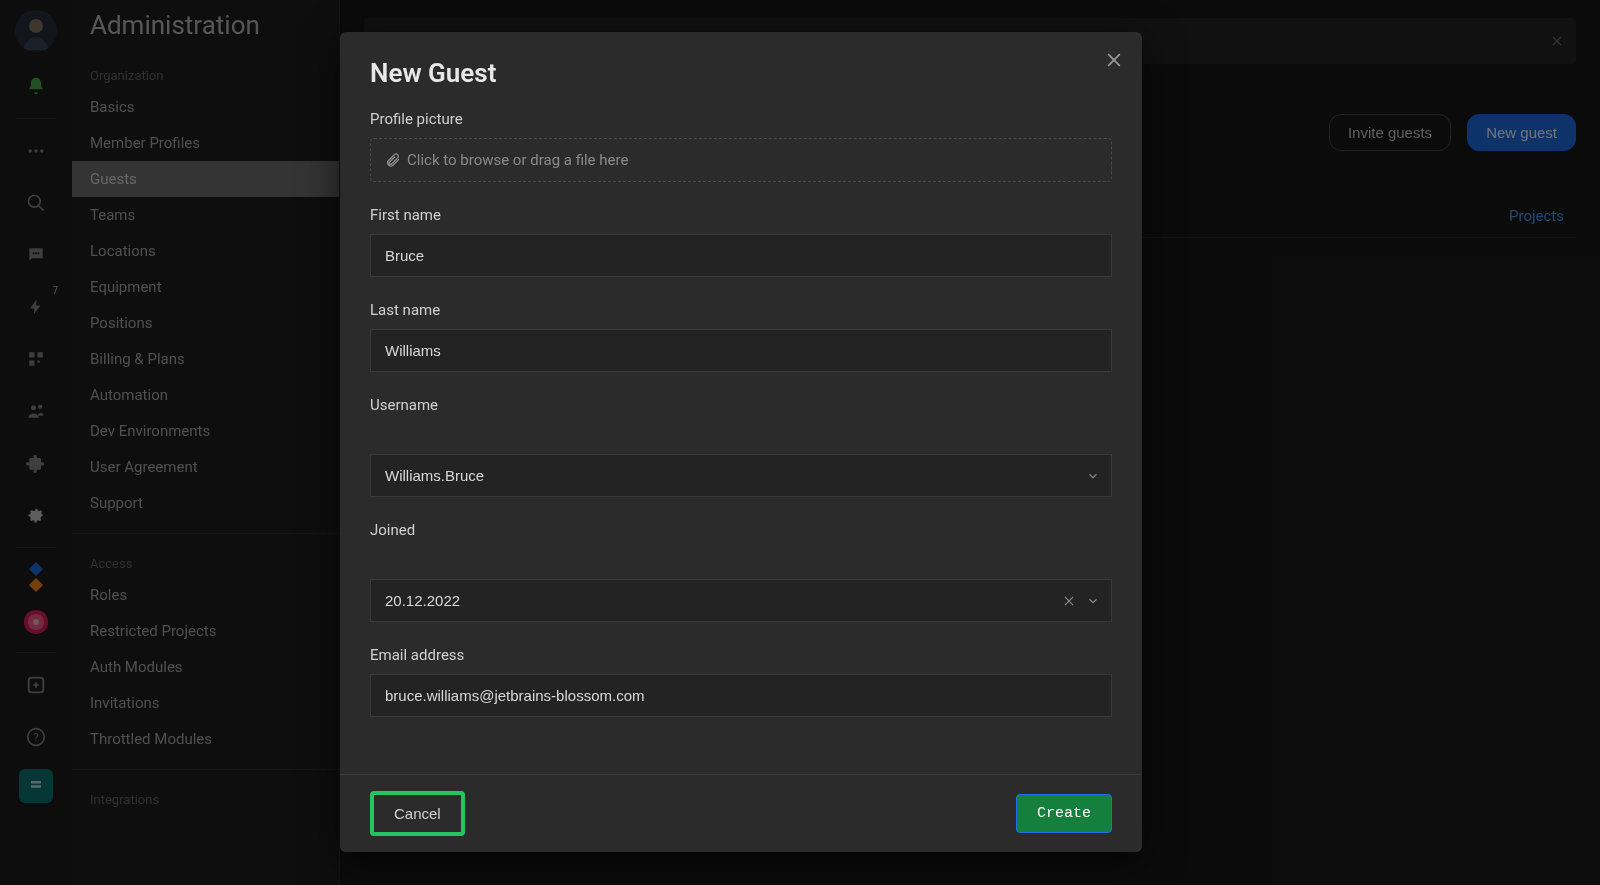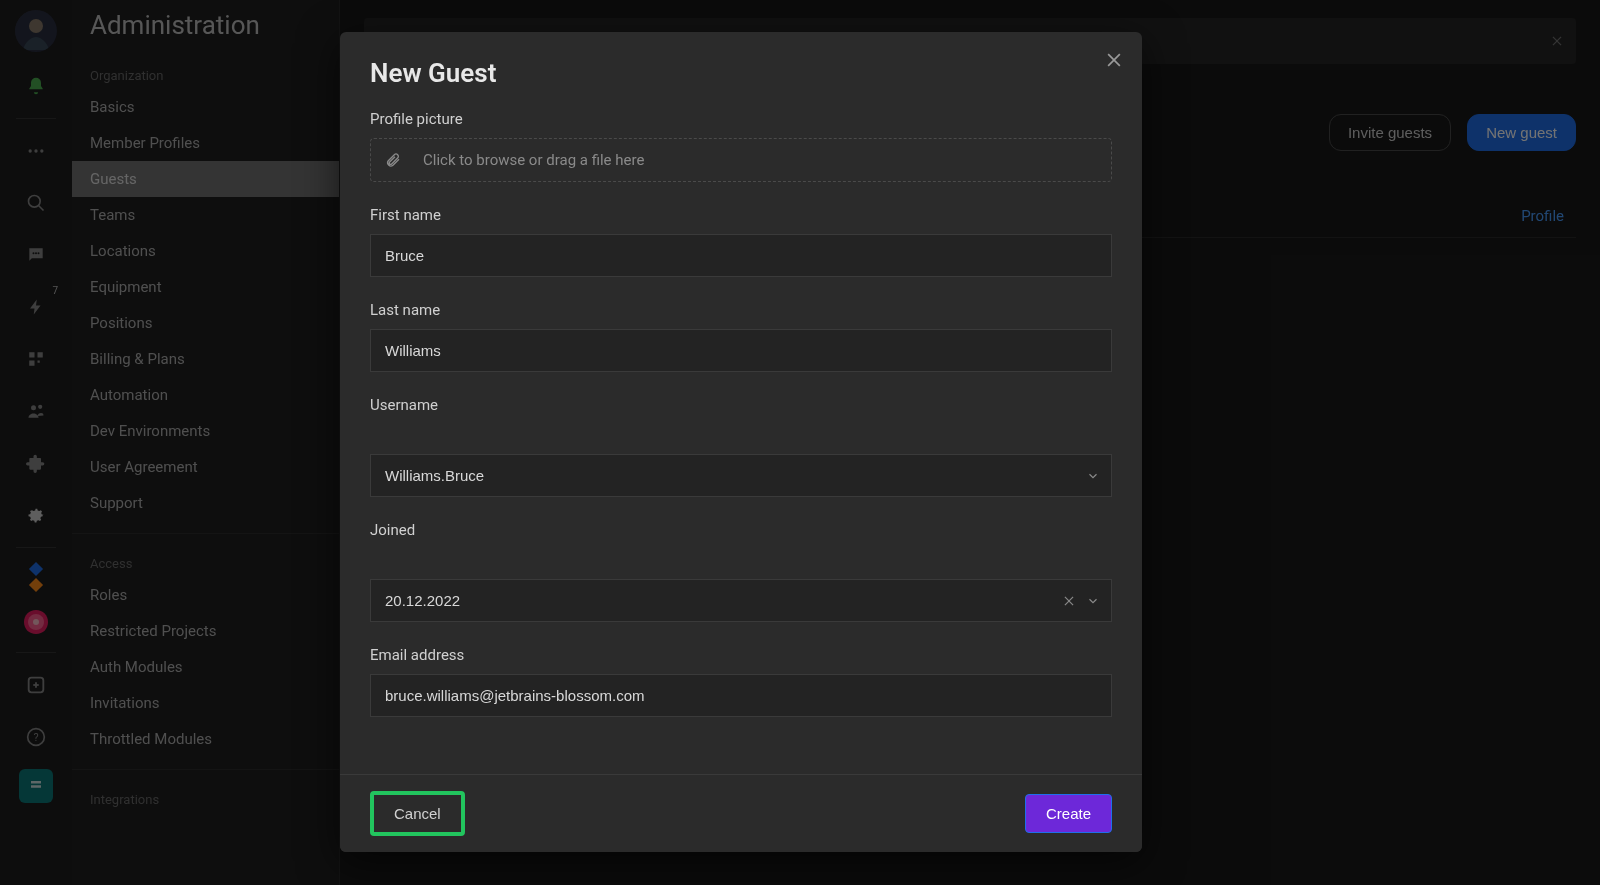--- a/index.html
+++ b/index.html
@@ -41,28 +41,28 @@
   
   .dim { position: absolute; inset: 0; background: rgba(0,0,0,0.55); z-index: 5; }
 
   
   .modal { position: absolute; top: 32px; left: 340px; width: 802px; height: 820px; background: #2b2b2b; border-radius: 6px; z-index: 10; display: flex; flex-direction: column; box-shadow: 0 10px 40px rgba(0,0,0,0.6); overflow: hidden; }
   .modal-body { flex: 1; overflow-y: auto; padding: 26px 30px 10px 30px; }
   .modal-title { font-size: 26px; color: #e8e8e8; font-weight: 600; margin-bottom: 22px; }
   .modal-close { position: absolute; top: 18px; right: 18px; color: #9a9a9a; cursor: pointer; }
   .field-label { font-size: 15px; color: #d0d0d0; margin-bottom: 10px; margin-top: 12px; }
   .field-group { margin-bottom: 24px; }
-  .dropzone { border: 1px dashed #4a4a4a; border-radius: 4px; padding: 12px 14px; color: #8a8a8a; font-size: 15px; display:flex; align-items:center; gap:22px; cursor:pointer; }
+  .dropzone { border: 1px dashed #4a4a4a; border-radius: 4px; padding: 12px 14px; color: #8a8a8a; font-size: 15px; display:flex; align-items:center; gap:6px; cursor:pointer; }
   .text-input { width: 100%; background: #232323; border: 1px solid #3a3a3a; border-radius: 0; padding: 12px 14px; color: #d8d8d8; font-size: 15px; outline: none; }
   .input-wrap { position: relative; margin-top: 40px; }
   .input-icon-right { position: absolute; right: 12px; top: 50%; transform: translateY(-50%); color: #8a8a8a; display:flex; gap:10px; align-items:center; }
   .modal-footer { border-top: 1px solid #3a3a3a; padding: 16px 30px; display: flex; justify-content: space-between; align-items: center; background:#2b2b2b; }
   .footer-btn { font-size: 15px; padding: 10px 20px; border-radius: 4px; cursor: pointer; }
   .footer-btn.cancel { background: transparent; border: 4px solid #22c55e; color: #d0d0d0; }
-  .footer-btn.create { background: #6d28d9; border: 1px solid #1f6feb; color: #fff; }
+  .footer-btn.create { background: #15803d; border: 1px solid #1f6feb; color: #fff; font-family: Liberation Mono, monospace; }
 
   svg { display: block; }
 </style>
 </head>
 <body>
 
 <div class="app">
 
   <div class="icon-rail">
     <div class="rail-item avatar">
@@ -203,21 +203,21 @@
             <line x1="19" y1="5" x2="5" y2="19"></line>
           </svg>
       </span>
     </div>
     <div class="top-buttons">
       <button class="btn ghost" style="border:1px solid transparent"></button>
       <button class="btn">Invite guests</button>
       <button class="btn primary">New guest</button>
     </div>
     <div class="row-blossom">
-      <span>Profile</span>
+      <span>Projects</span>
     </div>
   </div>
 
   <div class="dim"></div>
 
   <div class="modal">
     <div class="modal-close">
       <svg width="20" height="20" viewBox="0 0 24 24" fill="none" stroke="#9a9a9a" stroke-width="2">
           <line x1="5" y1="5" x2="19" y2="19"></line>
           <line x1="19" y1="5" x2="5" y2="19"></line>

